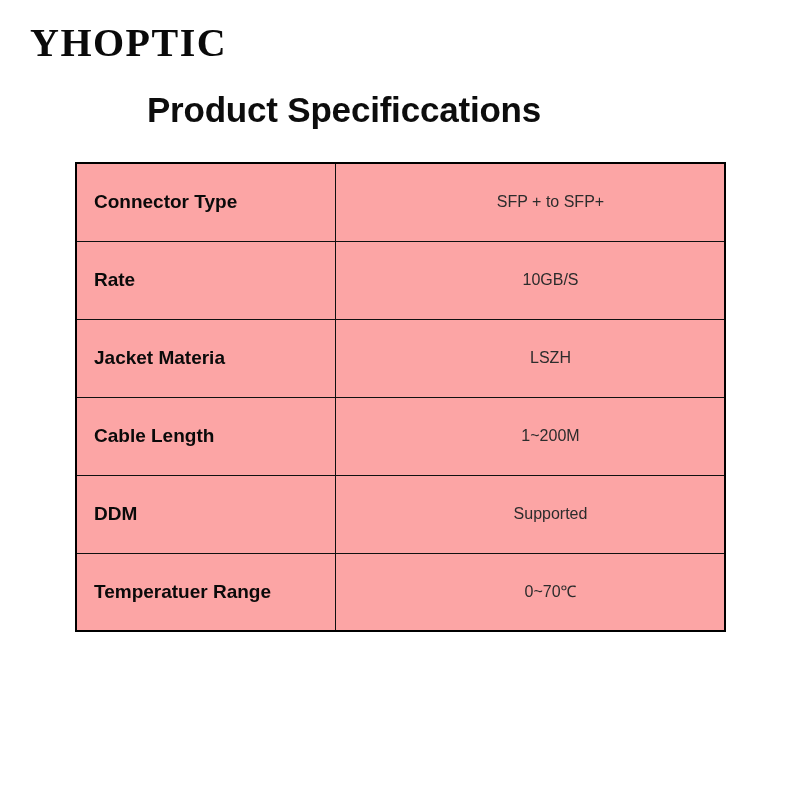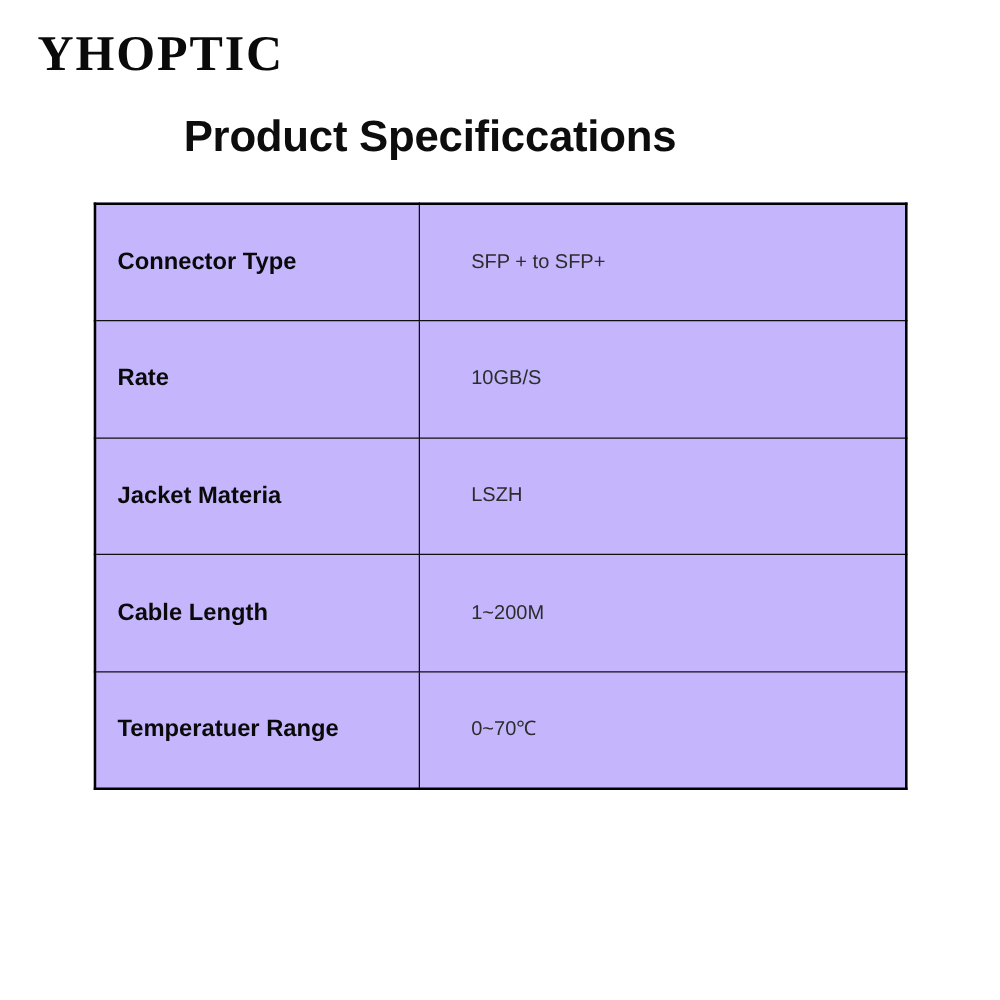--- a/index.html
+++ b/index.html
@@ -59,21 +59,21 @@
     width: 651px;
     height: 470px;
   }
 
   .spec-table {
     width: 651px;
     height: 470px;
     border-collapse: collapse;
     table-layout: fixed;
     border: 2px solid #000000;
-    background: #c4b5fd;
+    background: #fca5a5;
   }
 
   .spec-table tr {
     height: 58.75px;
   }
 
   .spec-table td {
     border: 0;
     border-bottom: 1.5px solid #101010;
     vertical-align: middle;
@@ -97,20 +97,21 @@
   }
 
   .cell-value {
     padding-left: 41px !important;
     font-family: "Liberation Sans", sans-serif;
     font-weight: 400;
     font-size: 16px;
     line-height: 22px;
     color: #2c2c2c;
     white-space: nowrap;
+    text-align: center;
   }
 </style>
 </head>
 <body>
 
 <div class="page">
 
   <div class="brand-logo">YHOPTIC</div>
 
   <div class="page-title">Product Specificcations</div>
@@ -134,20 +135,24 @@
         <tr>
           <td class="cell-label">Jacket Materia</td>
           <td class="cell-value">LSZH</td>
         </tr>
 
         <tr>
           <td class="cell-label">Cable Length</td>
           <td class="cell-value">1~200M</td>
         </tr>
 
+        <tr>
+          <td class="cell-label">DDM</td>
+          <td class="cell-value">Supported</td>
+        </tr>
 
         <tr>
           <td class="cell-label">Temperatuer Range</td>
           <td class="cell-value">0~70℃</td>
         </tr>
 
       </tbody>
     </table>
   </div>
 

